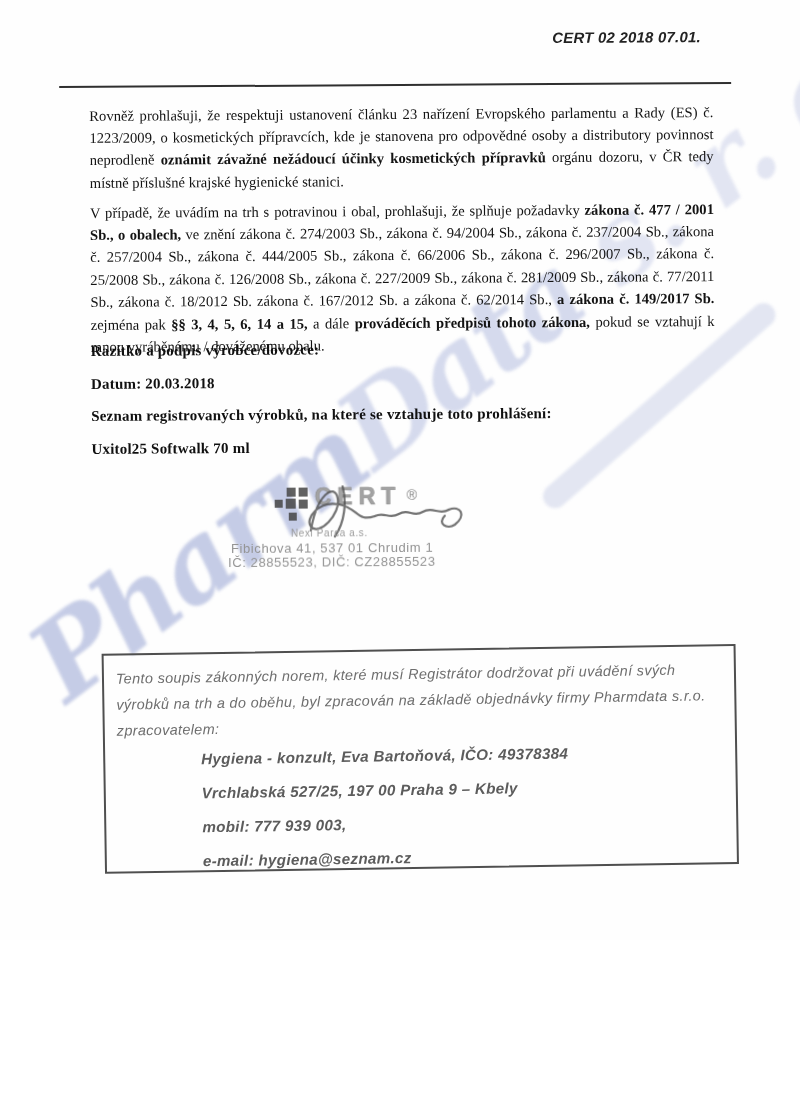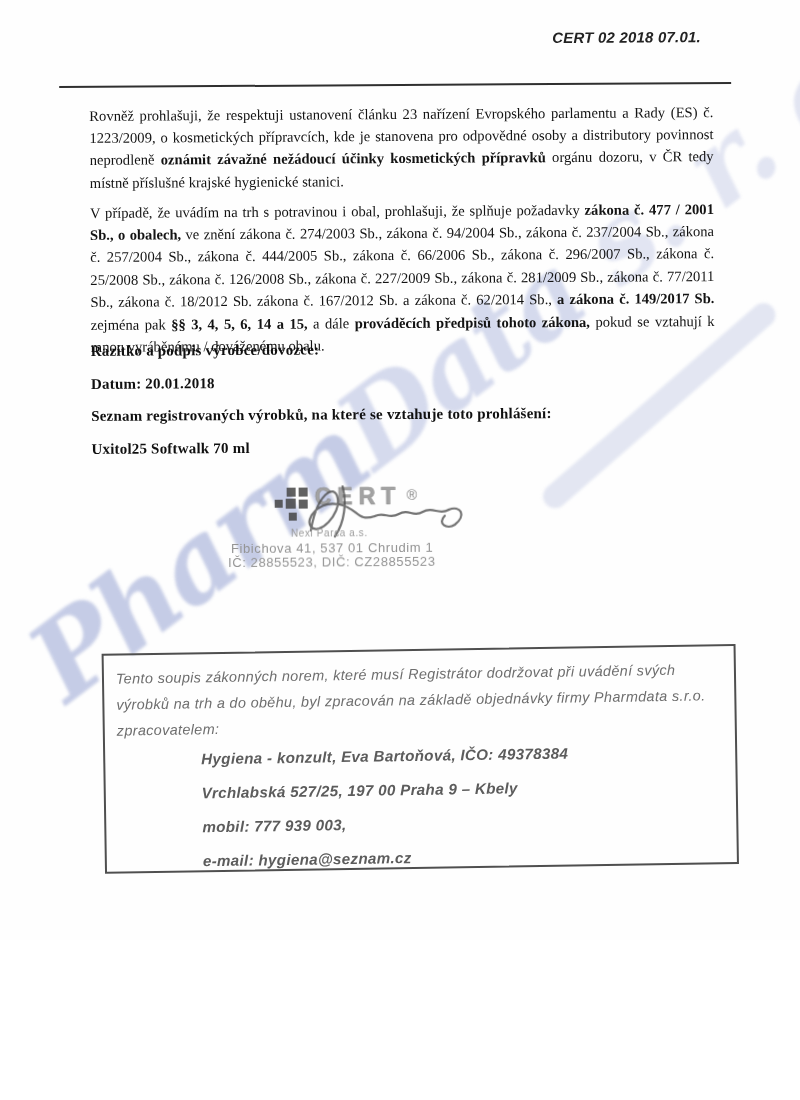--- a/index.html
+++ b/index.html
@@ -76,21 +76,21 @@
   <div class="tilt">
 
     <div class="header-ref">CERT 02 2018 07.01.</div>
     <div class="rule-top"></div>
 
     <p class="para p1"><span>Rovněž prohlašuji, že respektuji ustanovení článku 23 nařízení Evropského parlamentu a Rady (ES) č. 1223/2009, o kosmetických přípravcích, kde je stanovena pro odpovědné osoby a distributory povinnost neprodleně </span><span class="seg-bold">oznámit závažné nežádoucí účinky kosmetických přípravků</span><span> orgánu dozoru, v ČR tedy místně příslušné krajské hygienické stanici.</span></p>
 
     <p class="para p2"><span>V případě, že uvádím na trh s potravinou i obal, prohlašuji, že splňuje požadavky </span><span class="seg-bold">zákona č. 477 / 2001 Sb., o obalech,</span><span> ve znění zákona č. 274/2003 Sb., zákona č. 94/2004 Sb., zákona č. 237/2004 Sb., zákona č. 257/2004 Sb., zákona č. 444/2005 Sb., zákona č. 66/2006 Sb., zákona č. 296/2007 Sb., zákona č. 25/2008 Sb., zákona č. 126/2008 Sb., zákona č. 227/2009 Sb., zákona č. 281/2009 Sb., zákona č. 77/2011 Sb., zákona č. 18/2012 Sb. zákona č. 167/2012 Sb. a zákona č. 62/2014 Sb., </span><span class="seg-bold">a zákona č. 149/2017 Sb.</span><span> zejména pak </span><span class="seg-bold">§§ 3, 4, 5, 6, 14 a 15,</span><span> a dále </span><span class="seg-bold">prováděcích předpisů tohoto zákona,</span><span> pokud se vztahují k mnou vyráběnému / dováženému obalu.</span></p>
 
     <div class="lbl lbl-1">Razítko a podpis výrobce/dovozce:</div>
-    <div class="lbl lbl-2">Datum: 20.01.2018</div>
+    <div class="lbl lbl-2">Datum: 20.03.2018</div>
     <div class="lbl lbl-3">Seznam registrovaných výrobků, na které se vztahuje toto prohlášení:</div>
     <div class="lbl lbl-4">Uxitol25 Softwalk 70 ml</div>
 
     <div class="stamp">
       <div class="blocks">
         <i class="b1"></i>
           <i class="b2"></i>
           <i class="b3"></i>
           <i class="b4"></i>
           <i class="b5"></i>

